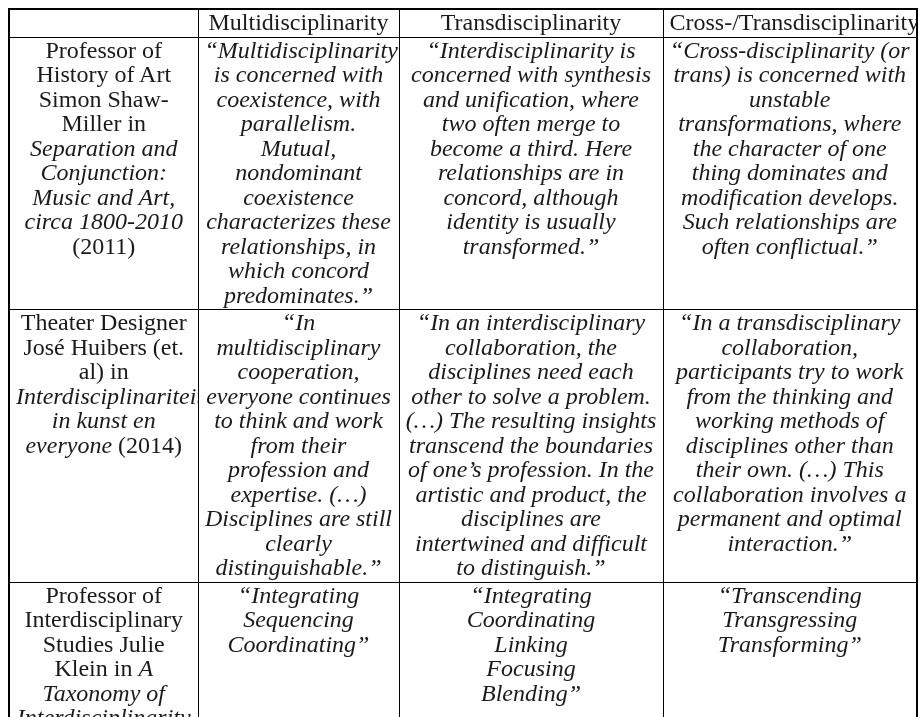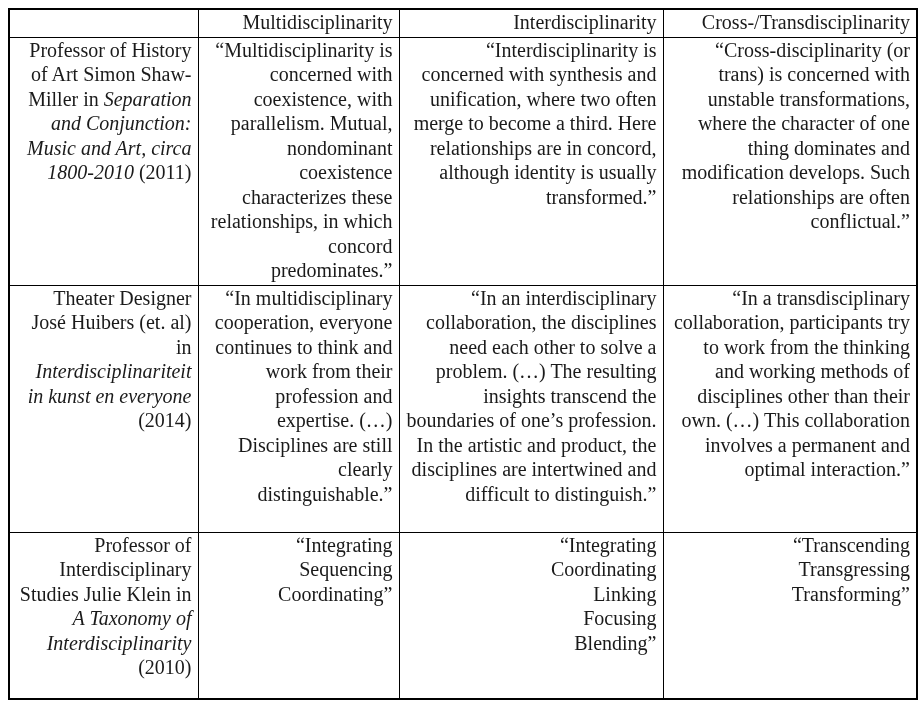--- a/index.html
+++ b/index.html
@@ -20,50 +20,50 @@
     top: 8px;
     width: 908px;
     border-collapse: collapse;
     table-layout: fixed;
     border: 2px solid #000000;
   }
   table.doc-table th,
   table.doc-table td {
     border: 1.5px solid #000000;
     vertical-align: top;
-    text-align: right;
+    text-align: center;
     font-weight: normal;
-    font-size: 20px;
+    font-size: 24px;
     line-height: 24.5px;
     padding: 0px 6px 2px 6px;
     overflow: hidden;
   }
   tr.row-header   { height: 26px;  }
   tr.row-shaw     { height: 247px; }
   tr.row-huibers  { height: 247px; }
   tr.row-klein    { height: 167px; }
-  td.quote-cell   { white-space: pre-line; }
+  td.quote-cell   { white-space: pre-line; font-style: italic; }
   i.book-title    { font-style: italic; }
 </style>
 </head>
 <body>
 
 <table class="doc-table">
   <colgroup>
     <col style="width:189px">
     <col style="width:201px">
     <col style="width:264px">
     <col style="width:254px">
   </colgroup>
 
   <tbody>
       <tr class="row-header">
     <th></th>
     <th>Multidisciplinarity</th>
-    <th>Interdisciplinarity</th>
+    <th>Transdisciplinarity</th>
     <th>Cross-/Transdisciplinarity</th>
   </tr>
 
   <tr class="row-shaw">
     <td><span>Professor of History of Art Simon Shaw-Miller in </span><i class="book-title">Separation and Conjunction: Music and Art, circa 1800-2010</i><span> (2011)</span></td>
     <td class="quote-cell">“Multidisciplinarity is concerned with coexistence, with parallelism. Mutual, nondominant coexistence characterizes these relationships, in which concord predominates.”</td>
     <td class="quote-cell">“Interdisciplinarity is concerned with synthesis and unification, where two often merge to become a third. Here relationships are in concord, although identity is usually transformed.”</td>
     <td class="quote-cell">“Cross-disciplinarity (or trans) is concerned with unstable transformations, where the character of one thing dominates and modification develops. Such relationships are often conflictual.”</td>
   </tr>
 

